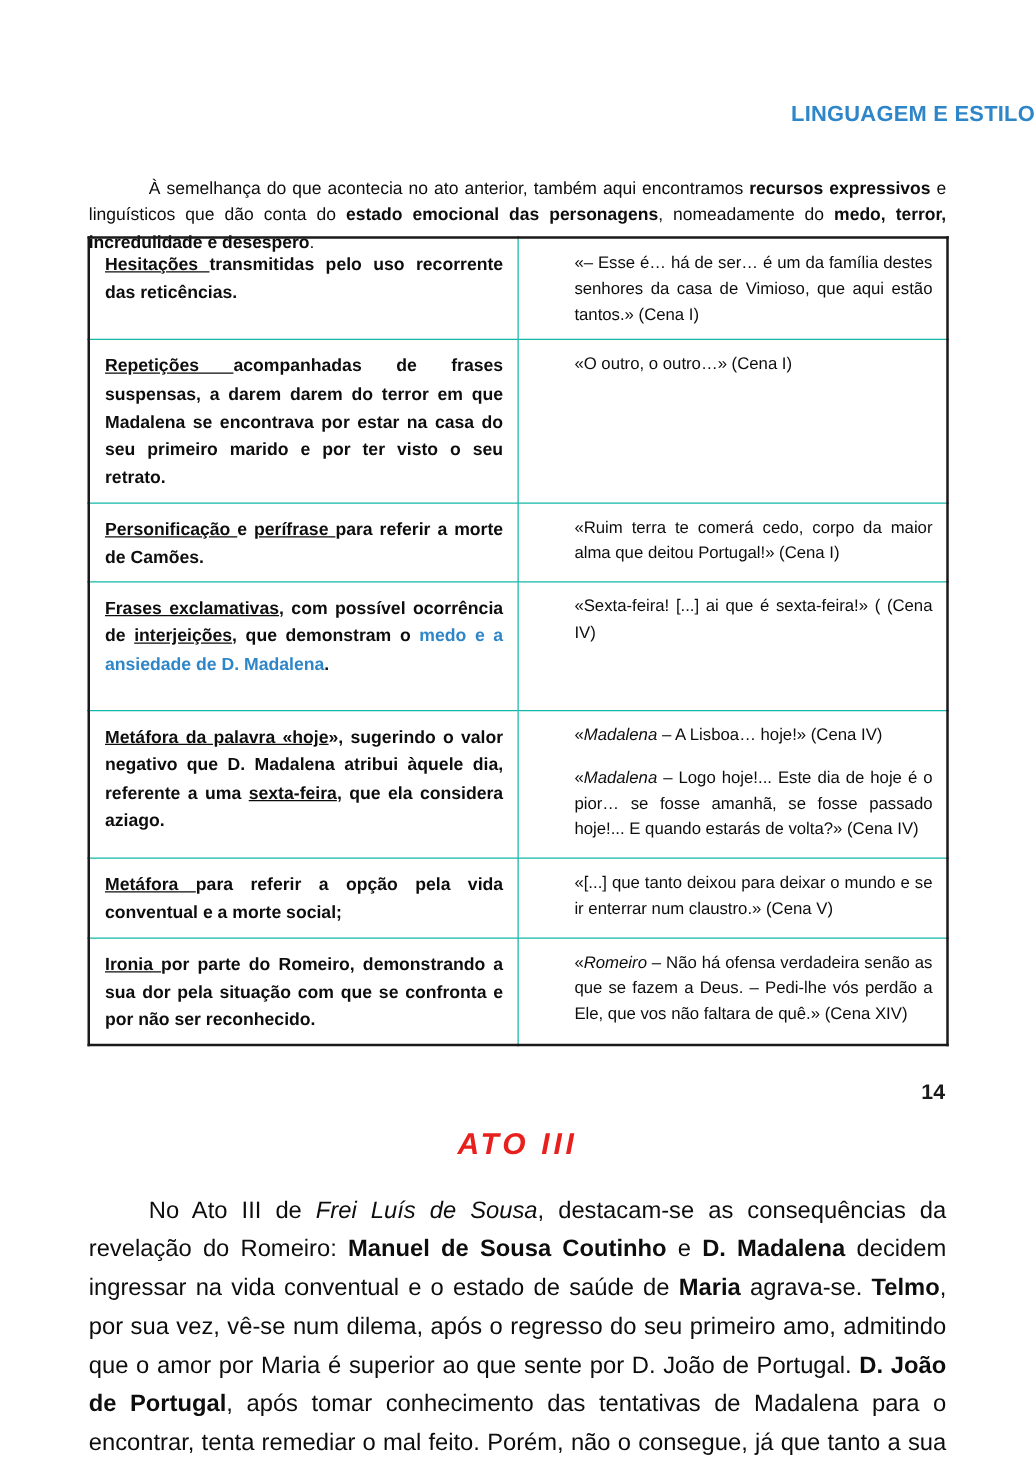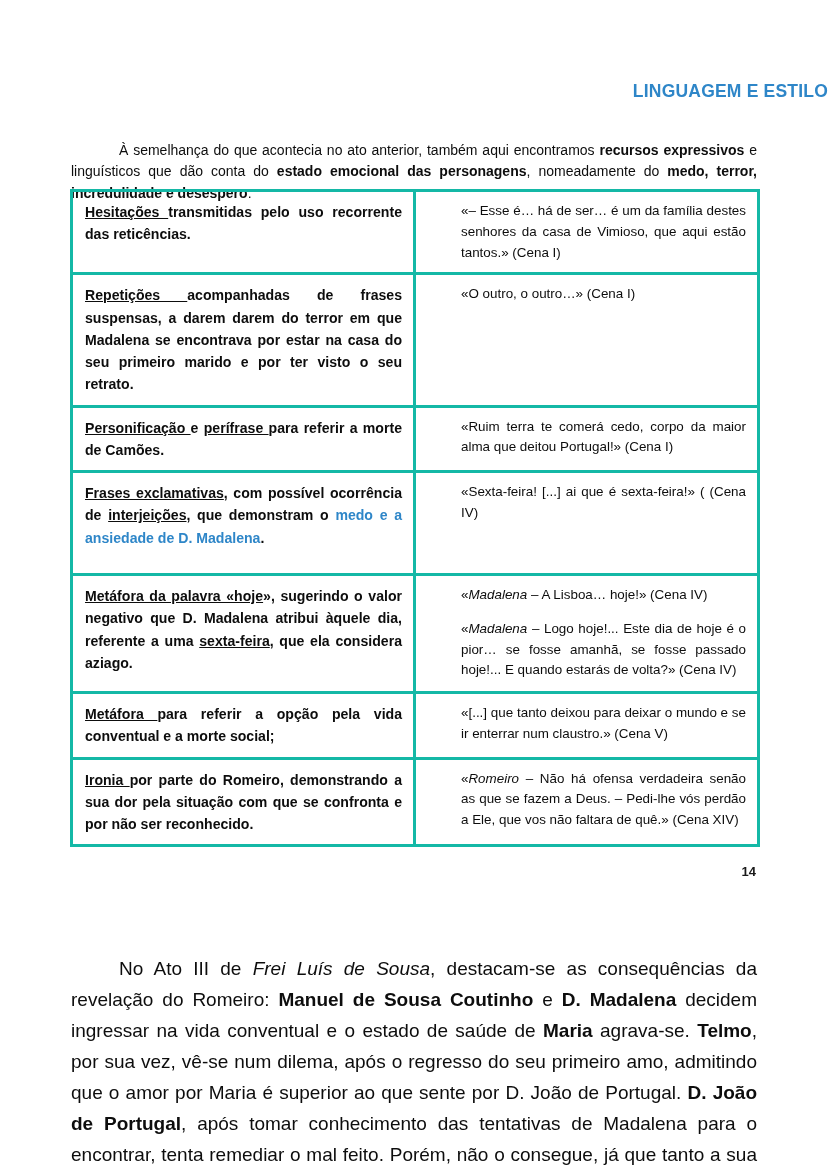--- a/index.html
+++ b/index.html
@@ -54,21 +54,21 @@
   .tbl {
     position: absolute;
     top: 189px;
     left: 70px;
     width: 687px;
     border-collapse: collapse;
     border: 2px solid #1a1a1a;
     table-layout: fixed;
   }
   .tbl td {
-    border: 3px solid #14b8a6;
+    border: 1px solid #14b8a6;
     vertical-align: top;
     padding: 9px 11px 9px 12px;
     box-sizing: border-box;
   }
   .tbl tr > td:first-child {
     width: 343px;
     font-weight: bold;
     font-size: 14.1px;
     line-height: 1.58;
     text-align: justify;
@@ -93,21 +93,21 @@
   .r4 td { height: 103px; }
   .r5 td { height: 118px; }
   .r6 td { height: 60px; }
   .r7 td { height: 84px; }
 
   
   .page-number {
     position: absolute;
     top: 864px;
     right: 72px;
-    font-size: 13px;
+    font-size: 17px;
     font-weight: bold;
     color: #1a1a1a;
   }
 
   
   .ato-title {
     position: absolute;
     top: 882px;
     left: 0;
     right: 0;
@@ -178,16 +178,17 @@
       <tr class="r7">
         <td><u>Ironia </u><span>por parte do Romeiro, demonstrando a sua dor pela situação com que se confronta e por não ser reconhecido.</span></td>
         <td><span>«</span><i>Romeiro</i><span> – Não há ofensa verdadeira senão as que se fazem a Deus. – Pedi-lhe vós perdão a Ele, que vos não faltara de quê.» (Cena XIV)</span></td>
       </tr>
 
     </tbody>
   </table>
 
   <div class="page-number">14</div>
 
+  <h2 class="ato-title">ATO III</h2>
 
   <p class="closing"><span>No Ato III de </span><i>Frei Luís de Sousa</i><span>, destacam-se as consequências da revelação do Romeiro: </span><b>Manuel de Sousa Coutinho</b><span> e </span><b>D. Madalena</b><span> decidem ingressar na vida conventual e o estado de saúde de </span><b>Maria</b><span> agrava-se. </span><b>Telmo</b><span>, por sua vez, vê-se num dilema, após o regresso do seu primeiro amo, admitindo que o amor por Maria é superior ao que sente por D. João de Portugal. </span><b>D. João de Portugal</b><span>, após tomar conhecimento das tentativas de Madalena para o encontrar, tenta remediar o mal feito. Porém, não o consegue, já que tanto a sua esposa como Manuel de Sousa tomam o hábito e Maria morre.</span></p>
 
 </div>
 
 </body></html>

